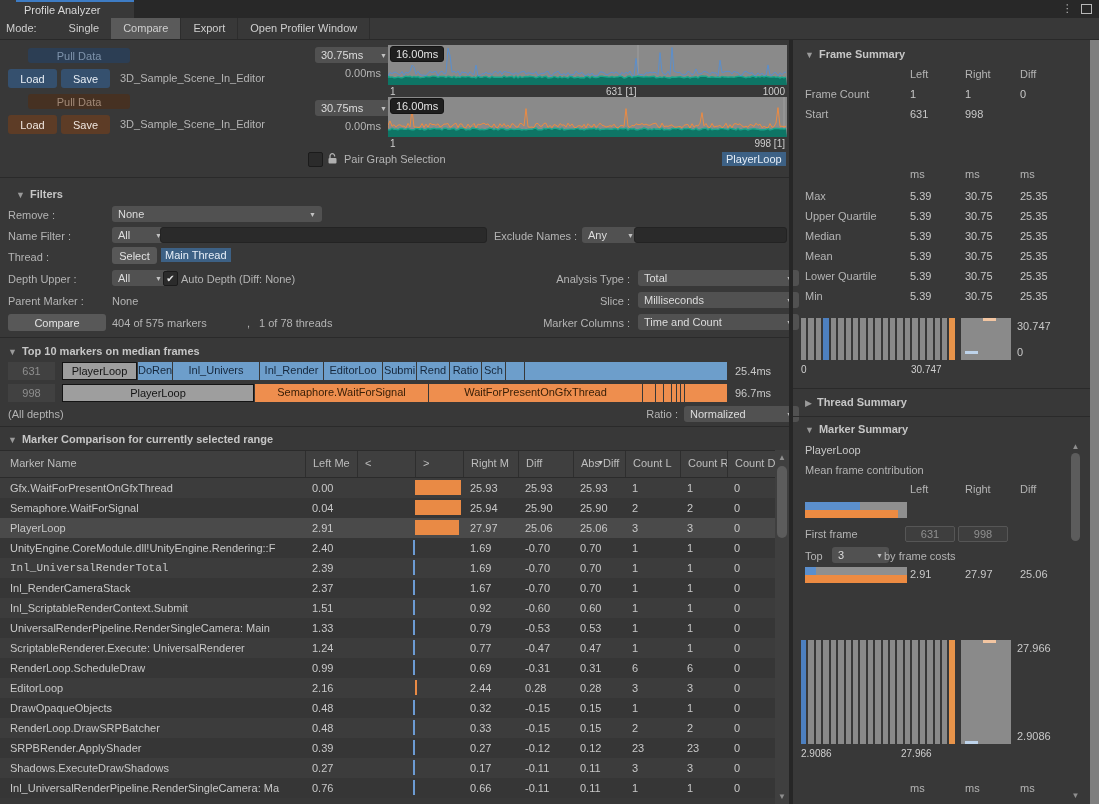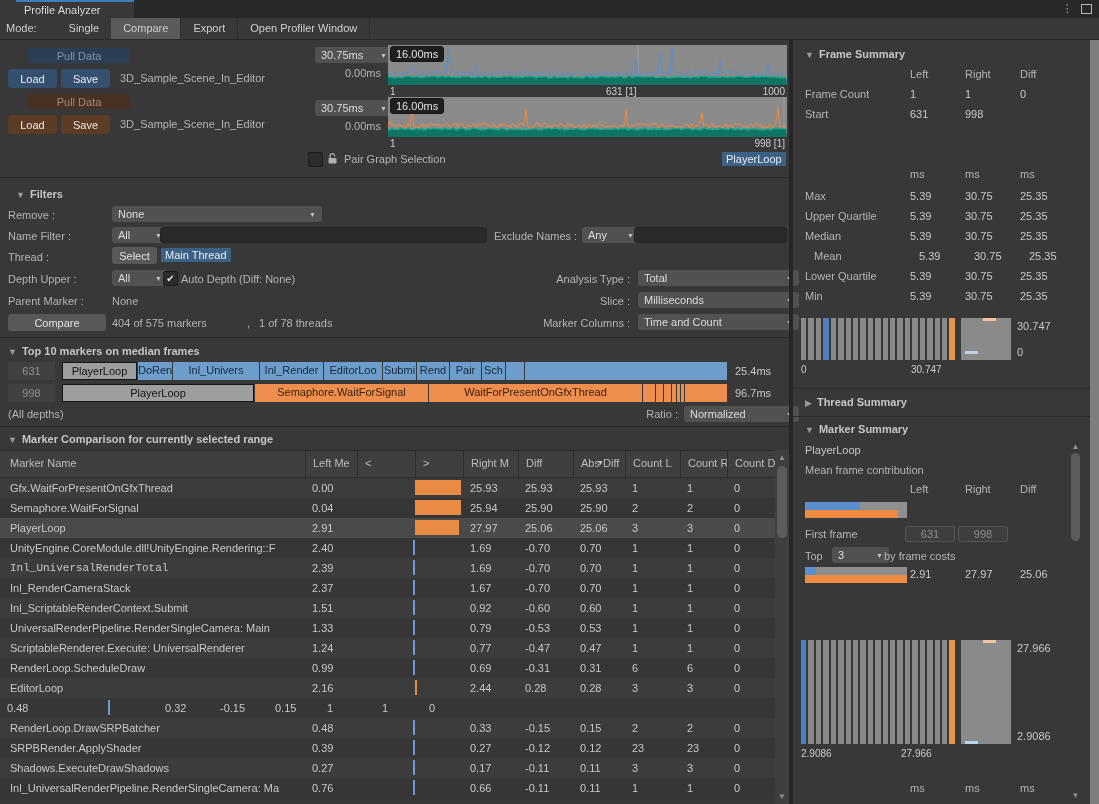--- a/index.html
+++ b/index.html
@@ -228,21 +228,21 @@
     <div class="t10row">
       <div class="t10frame">631</div>
       <div class="t10bar">
         <div class="t10seg" style="width: 75px; background: rgb(158, 158, 158); color: rgb(20, 20, 20); border: 1px solid rgb(20, 20, 20);">PlayerLoop</div>
         <div class="t10seg" style="width: 34px; background: rgb(109, 158, 203); color: rgb(22, 40, 61);">DoRenderl</div>
         <div class="t10seg" style="width: 86px; background: rgb(109, 158, 203); color: rgb(22, 40, 61);">Inl_Univers</div>
         <div class="t10seg" style="width: 63px; background: rgb(109, 158, 203); color: rgb(22, 40, 61);">Inl_Render</div>
         <div class="t10seg" style="width: 58px; background: rgb(109, 158, 203); color: rgb(22, 40, 61);">EditorLoo</div>
         <div class="t10seg" style="width: 33px; background: rgb(109, 158, 203); color: rgb(22, 40, 61);">Submi</div>
         <div class="t10seg" style="width: 32px; background: rgb(109, 158, 203); color: rgb(22, 40, 61);">Rend</div>
-        <div class="t10seg" style="width: 31px; background: rgb(109, 158, 203); color: rgb(22, 40, 61);">Pair</div>
+        <div class="t10seg" style="width: 31px; background: rgb(109, 158, 203); color: rgb(22, 40, 61);">Ratio</div>
         <div class="t10seg" style="width: 23px; background: rgb(109, 158, 203); color: rgb(22, 40, 61);">Sch</div>
         <div class="t10seg" style="width: 18px; background: rgb(109, 158, 203); color: rgb(22, 40, 61);"></div>
         <div class="t10seg" style="width: 190px; background: rgb(109, 158, 203); color: rgb(22, 40, 61); flex: 1 1 0%;"></div>
       </div>
       <div class="t10val">25.4ms</div>
     </div>
     <div class="t10row">
       <div class="t10frame">998</div>
       <div class="t10bar">
         <div class="t10seg" style="width: 192px; background: rgb(158, 158, 158); color: rgb(20, 20, 20); border: 1px solid rgb(20, 20, 20);">PlayerLoop</div>
@@ -432,20 +432,21 @@
         <div class="dbar" style="left: 0px; width: 2px; background: rgb(233, 138, 69);"></div>
       </div>
       <div class="tcell" style="width: 55px;">2.44</div>
       <div class="tcell" style="width: 55px;">0.28</div>
       <div class="tcell" style="width: 52px;">0.28</div>
       <div class="tcell" style="width: 55px;">3</div>
       <div class="tcell" style="width: 47px;">3</div>
       <div class="tcell" style="width: 48px;">0</div>
     </div>
     <div class="trow" style="background: rgb(54, 54, 54);">
+      <div class="tcell name" style="width: 305px;">DrawOpaqueObjects</div>
       <div class="tcell" style="width: 52px;">0.48</div>
       <div class="tcell" style="width: 58px;">
         <div class="dbar" style="right: 0px; width: 2px; background: rgb(108, 155, 211);"></div>
       </div>
       <div class="tcell" style="width: 48px;"></div>
       <div class="tcell" style="width: 55px;">0.32</div>
       <div class="tcell" style="width: 55px;">-0.15</div>
       <div class="tcell" style="width: 52px;">0.15</div>
       <div class="tcell" style="width: 55px;">1</div>
       <div class="tcell" style="width: 47px;">1</div>
@@ -665,21 +666,21 @@
       <div style="position: absolute; left: 117px; color: rgb(200, 200, 200);">5.39</div>
       <div style="position: absolute; left: 172px; color: rgb(200, 200, 200);">30.75</div>
       <div style="position: absolute; left: 227px; color: rgb(200, 200, 200);">25.35</div>
     </div>
     <div style="position: absolute; left: 0px; top: 190px; width: 297px; height: 18px;">
       <div style="position: absolute; left: 12px; color: rgb(180, 180, 180);">Median</div>
       <div style="position: absolute; left: 117px; color: rgb(200, 200, 200);">5.39</div>
       <div style="position: absolute; left: 172px; color: rgb(200, 200, 200);">30.75</div>
       <div style="position: absolute; left: 227px; color: rgb(200, 200, 200);">25.35</div>
     </div>
-    <div style="position: absolute; left: 9px; top: 210px; width: 297px; height: 18px;">
+    <div style="position: absolute; left: 0px; top: 210px; width: 297px; height: 18px;">
       <div style="position: absolute; left: 12px; color: rgb(180, 180, 180);">Mean</div>
       <div style="position: absolute; left: 117px; color: rgb(200, 200, 200);">5.39</div>
       <div style="position: absolute; left: 172px; color: rgb(200, 200, 200);">30.75</div>
       <div style="position: absolute; left: 227px; color: rgb(200, 200, 200);">25.35</div>
     </div>
     <div style="position: absolute; left: 0px; top: 230px; width: 297px; height: 18px;">
       <div style="position: absolute; left: 12px; color: rgb(180, 180, 180);">Lower Quartile</div>
       <div style="position: absolute; left: 117px; color: rgb(200, 200, 200);">5.39</div>
       <div style="position: absolute; left: 172px; color: rgb(200, 200, 200);">30.75</div>
       <div style="position: absolute; left: 227px; color: rgb(200, 200, 200);">25.35</div>

